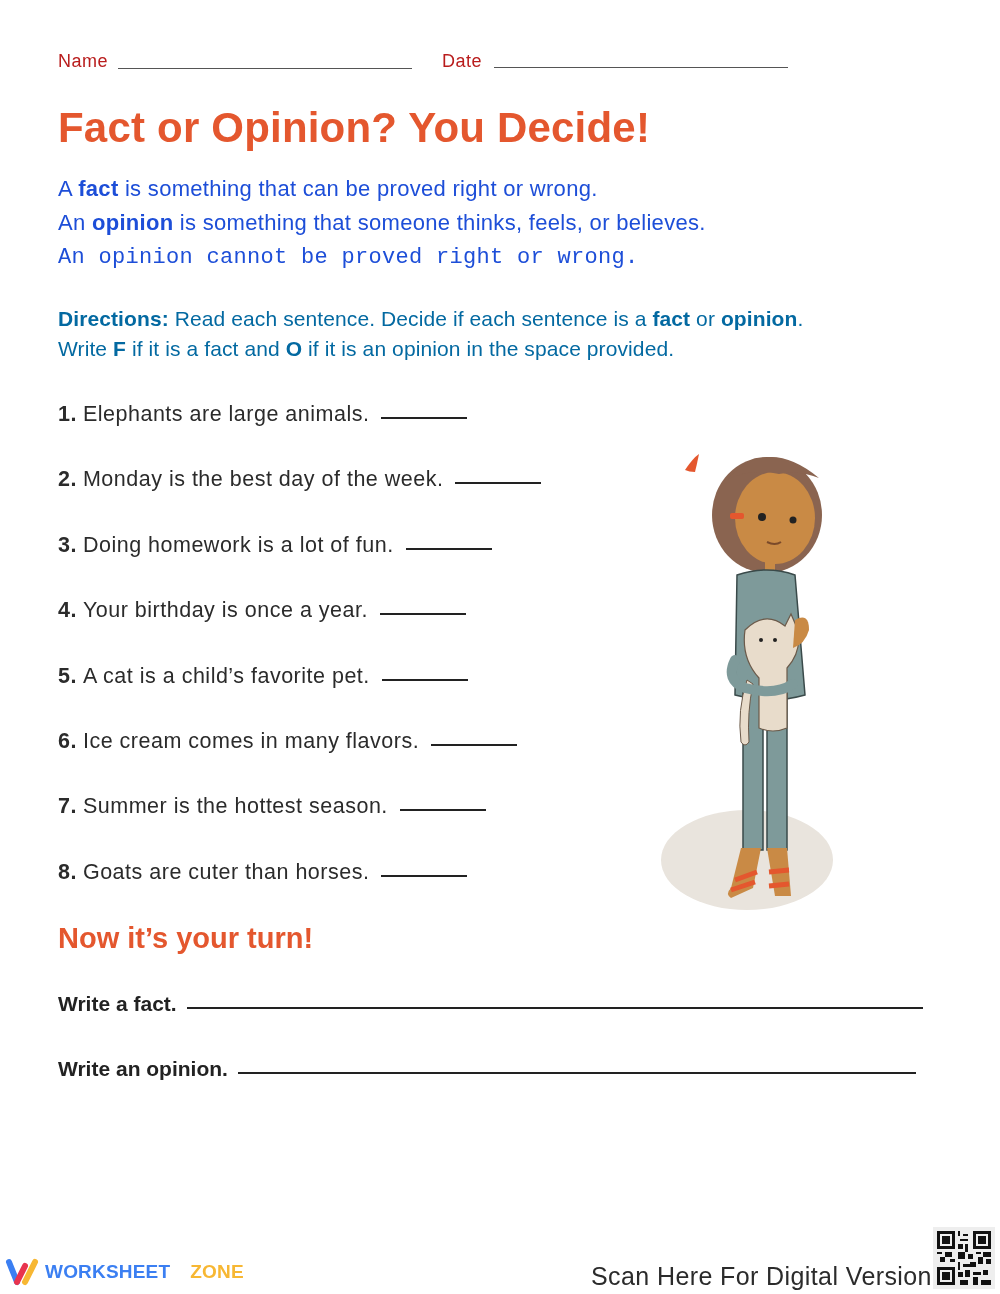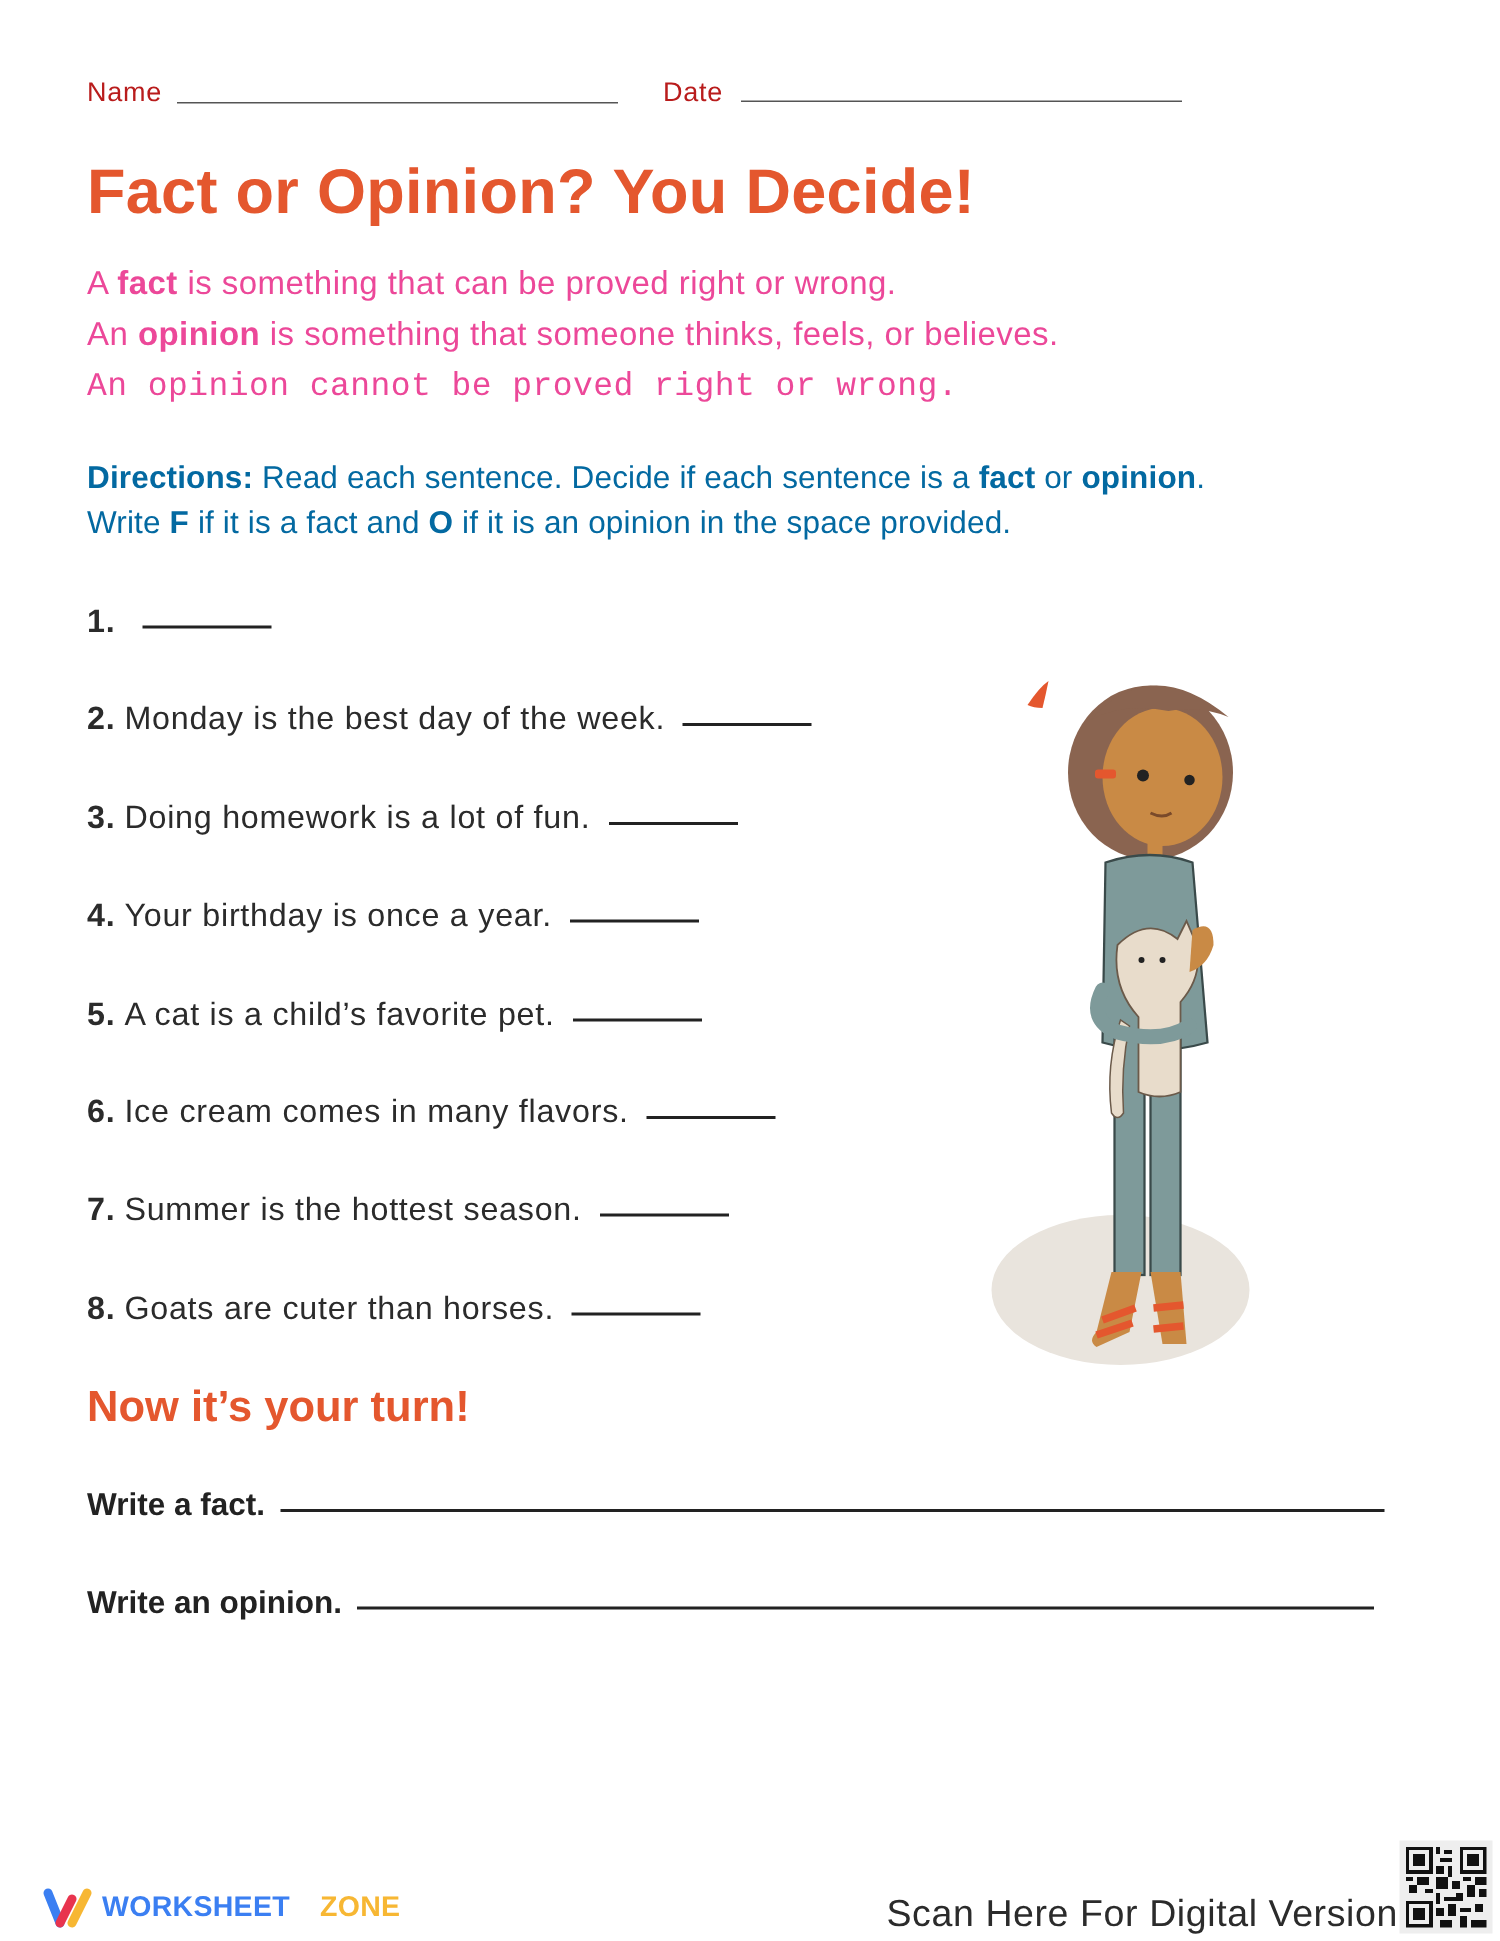--- a/index.html
+++ b/index.html
@@ -2,30 +2,30 @@
 <html><head>
 <meta charset="utf-8">
 <style>
   * { box-sizing: border-box; margin: 0; padding: 0; }
   html, body { width: 1000px; height: 1294px; background: #ffffff; }
   body { position: relative; font-family: "Liberation Sans", sans-serif; color: #2b2b2b; overflow: hidden; }
   .abs { position: absolute; }
   .hdr-label { font-size: 18px; color: #b91c1c; letter-spacing: 0.5px; }
   .hdr-line { border-bottom: 1.5px solid #555; height: 0; }
   .title { left: 58px; top: 104px; font-size: 42px; font-weight: bold; color: #e4572e; letter-spacing: 0.2px; white-space: nowrap; }
-  .intro { left: 58px; font-size: 22px; color: #ec4899; white-space: nowrap; letter-spacing: 0.3px; }
+  .intro { left: 58px; font-size: 22px; color: #1d4ed8; white-space: nowrap; letter-spacing: 0.3px; }
   .intro b { font-weight: bold; }
   .dir { left: 58px; font-size: 21px; color: #0369a1; white-space: nowrap; letter-spacing: 0.1px; }
   .q { left: 58px; font-size: 21.5px; white-space: nowrap; display: flex; align-items: baseline; letter-spacing: 0.5px; color: #2b2b2b; }
   .q .num { font-weight: bold; margin-right: 6px; }
   .blank { display: inline-block; border-bottom: 2px solid #222; height: 0; margin-left: 12px; width: 86px; transform: translateY(-2px); }
   .turn { left: 58px; top: 922px; font-size: 29px; font-weight: bold; color: #e4572e; white-space: nowrap; }
   .write { left: 58px; font-size: 21px; font-weight: bold; color: #222; white-space: nowrap; display: flex; align-items: baseline; }
   .write .line { border-bottom: 2px solid #222; height: 0; margin-left: 10px; transform: translateY(-2px); }
-  .logo { left: 28px; top: 1258px; display: flex; align-items: center; }
+  .logo { left: 5px; top: 1258px; display: flex; align-items: center; }
   .logo-text { font-size: 19px; font-weight: bold; margin-left: 6px; letter-spacing: 0.2px; }
   .logo-w { color: #3b7ff2; }
   .logo-z { color: #f7b733; margin-left: 20px; }
   .scan { left: 591px; top: 1262px; font-size: 25px; color: #2b2b2b; white-space: nowrap; letter-spacing: 0.4px; }
   .qr { left: 933px; top: 1227px; width: 62px; height: 62px; background: #eee; padding: 4px; }
 </style>
 </head>
 <body>
 
 <span class="abs hdr-label" style="left:58px; top:51px;">Name</span>
@@ -45,20 +45,21 @@
 
 <div class="abs dir" style="top:307px;">
   <b>Directions:</b><span> Read each sentence. Decide if each sentence is a </span><b>fact</b><span> or </span><b>opinion</b><span>.</span>
 </div>
 <div class="abs dir" style="top:337px;">
   <span>Write </span><b>F</b><span> if it is a fact and </span><b>O</b><span> if it is an opinion in the space provided.</span>
 </div>
 
 <div class="abs q" style="top:402px;">
   <span class="num">1.</span>
+    <span>Elephants are large animals.</span>
     <span class="blank"></span>
 </div>
 <div class="abs q" style="top:467px;">
   <span class="num">2.</span>
     <span>Monday is the best day of the week.</span>
     <span class="blank"></span>
 </div>
 <div class="abs q" style="top:533px;">
   <span class="num">3.</span>
     <span>Doing homework is a lot of fun.</span>

